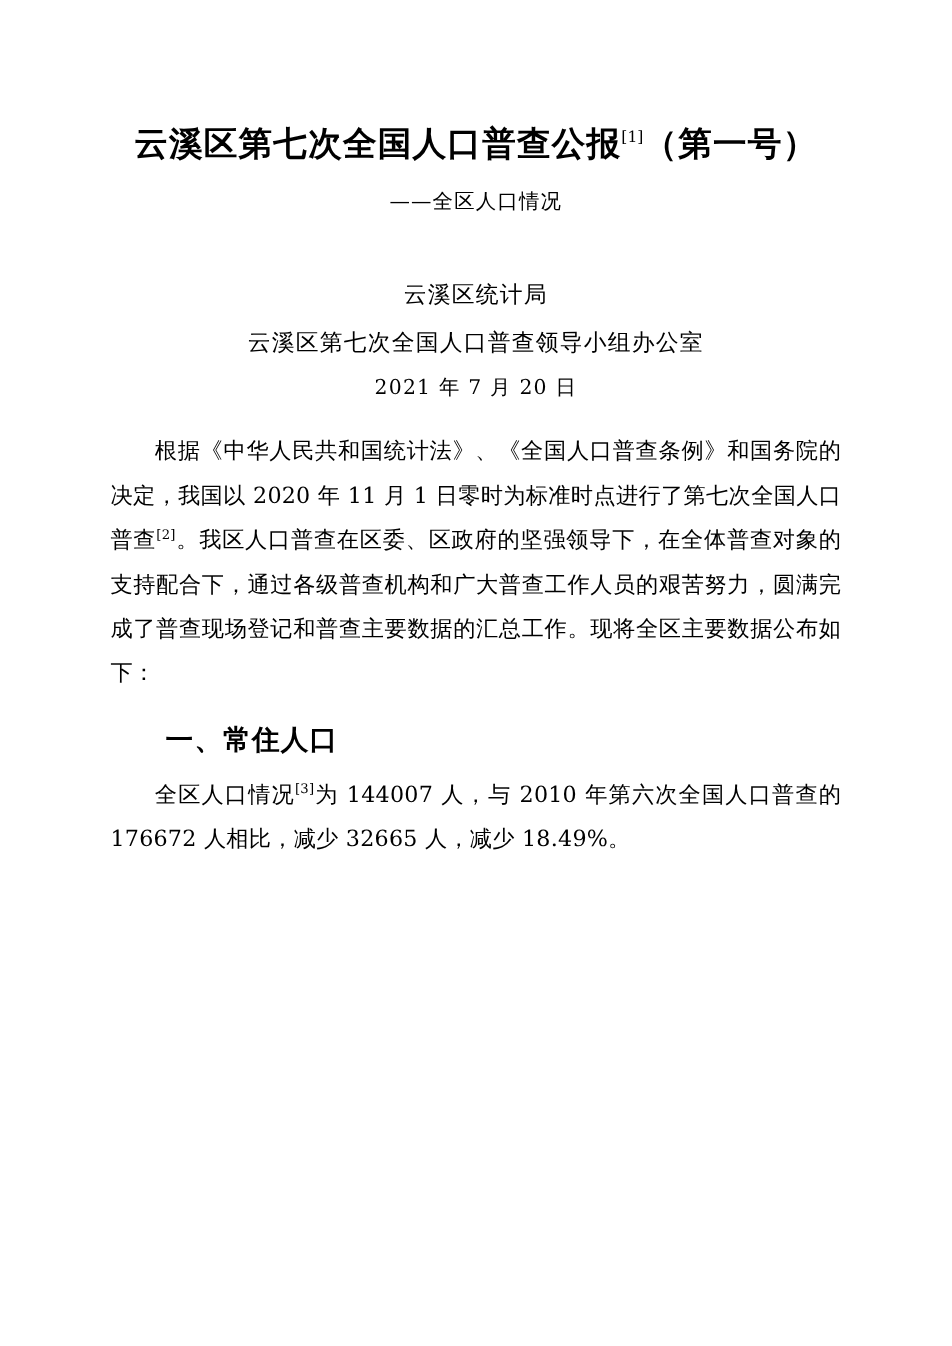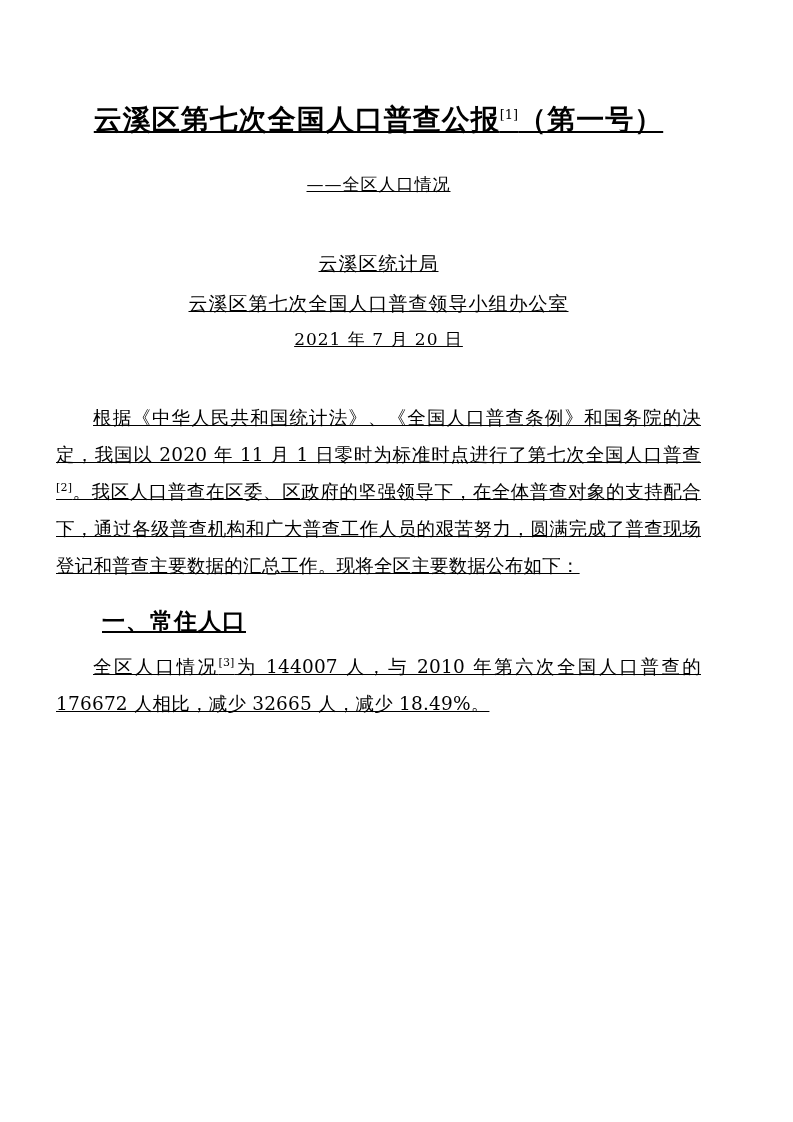--- a/index.html
+++ b/index.html
@@ -12,60 +12,59 @@
     height: 1122px;
     font-family: "DejaVu Serif", "Liberation Serif", serif;
     color: #000000;
     -webkit-font-smoothing: antialiased;
   }
   .page {
     position: relative;
     width: 793px;
     height: 932px;
     box-sizing: border-box;
-    padding: 88px 92px 60px 56px;
+    padding: 88px 92px 60px 92px;
     overflow: hidden;
-    text-decoration: underline;
   }
   .doc-title {
     text-align: center;
     font-size: 28px;
     font-weight: bold;
     letter-spacing: 1px;
     line-height: 1.3;
     margin: 14px 0 0 0;
     white-space: nowrap;
   }
   .doc-title .sup {
     font-size: 13px;
     font-weight: normal;
     vertical-align: super;
     letter-spacing: 0;
   }
   .doc-subtitle {
     text-align: center;
     font-size: 17px;
-    margin-top: 35px;
+    margin-top: 18px;
     letter-spacing: 1px;
   }
   .issuer-block {
     text-align: center;
     margin-top: 48px;
     font-size: 19px;
     line-height: 2.1;
     letter-spacing: 1px;
   }
   .issuer-date {
     text-align: center;
     font-size: 17px;
     letter-spacing: 1px;
     margin-top: 4px;
   }
   .body-block {
-    margin-top: 48px;
+    margin-top: 24px;
   }
   p.para {
     font-size: 18.5px;
     line-height: 2.0;
     text-align: justify;
     text-justify: inter-ideograph;
     text-indent: 2em;
     margin: 0 0 6px 0;
     letter-spacing: 0.2px;
   }

